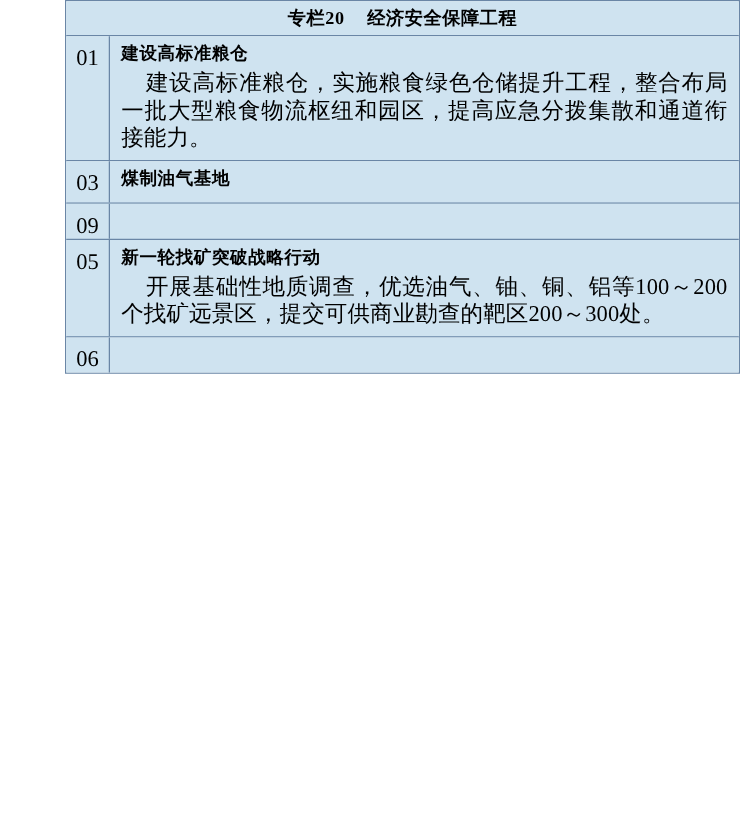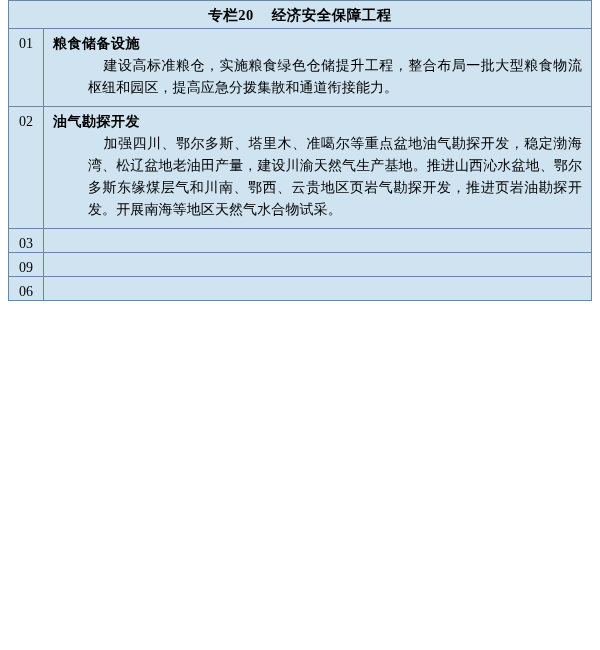--- a/index.html
+++ b/index.html
@@ -12,20 +12,21 @@
     height: 650px;
     font-family: "Liberation Serif", "DejaVu Serif", serif;
     color: #000000;
     overflow: hidden;
   }
   .page {
     width: 600px;
     height: 552px;
     position: relative;
     box-sizing: border-box;
+    padding-left: 44px;
   }
   .table-wrap {
     margin: 0 8px;
     border: 1px solid #6a86a6;
     box-sizing: border-box;
   }
   .title-row {
     background: #cfe3f0;
     border-bottom: 1px solid #6a86a6;
     text-align: center;
@@ -49,84 +50,84 @@
   .row:last-child {
     border-bottom: none;
     align-items: center;
   }
   .num-cell {
     width: 35px;
     min-width: 35px;
     border-right: 1px solid #6a86a6;
     box-sizing: border-box;
     text-align: center;
-    font-size: 14px;
+    font-size: 18px;
     padding-top: 7px;
     font-family: "Liberation Serif", serif;
   }
   .content-cell {
     flex: 1;
     box-sizing: border-box;
     padding: 6px 9px 7px 9px;
   }
   .item-heading {
     font-size: 14px;
     font-weight: bold;
     letter-spacing: 0.5px;
     margin-bottom: 2px;
     line-height: 18px;
   }
   .item-body {
-    font-size: 14px;
+    font-size: 18px;
     line-height: 22px;
     text-align: justify;
     text-justify: inter-ideograph;
     text-indent: 1.1em;
     letter-spacing: 0.1px;
-    margin-left: 35px;
   }
 </style>
 </head>
 <body>
 
 <div class="page">
   <div class="table-wrap">
 
     <div class="title-row">
       <span>专栏20</span><span class="gap"></span><span>经济安全保障工程</span>
     </div>
 
     <div class="row">
       <div class="num-cell">01</div>
       <div class="content-cell">
-        <div class="item-heading">粮食储备设施</div>
+        <div class="item-heading">建设高标准粮仓</div>
         <div class="item-body">建设高标准粮仓，实施粮食绿色仓储提升工程，整合布局一批大型粮食物流枢纽和园区，提高应急分拨集散和通道衔接能力。</div>
       </div>
     </div>
 
-    <div class="row">
-      <div class="num-cell">02</div>
-      <div class="content-cell">
-        <div class="item-heading">油气勘探开发</div>
-        <div class="item-body">加强四川、鄂尔多斯、塔里木、准噶尔等重点盆地油气勘探开发，稳定渤海湾、松辽盆地老油田产量，建设川渝天然气生产基地。推进山西沁水盆地、鄂尔多斯东缘煤层气和川南、鄂西、云贵地区页岩气勘探开发，推进页岩油勘探开发。开展南海等地区天然气水合物试采。</div>
-      </div>
-    </div>
 
     <div class="row">
       <div class="num-cell">03</div>
       <div class="content-cell">
+        <div class="item-heading">煤制油气基地</div>
       </div>
     </div>
 
     <div class="row">
       <div class="num-cell">09</div>
       <div class="content-cell">
       </div>
     </div>
 
+    <div class="row">
+      <div class="num-cell">05</div>
+      <div class="content-cell">
+        <div class="item-heading">新一轮找矿突破战略行动</div>
+        <div class="item-body">开展基础性地质调查，优选油气、铀、铜、铝等100～200个找矿远景区，提交可供商业勘查的靶区200～300处。</div>
+      </div>
+    </div>
 
     <div class="row">
       <div class="num-cell">06</div>
       <div class="content-cell">
       </div>
     </div>
 
   </div>
 </div>
 

